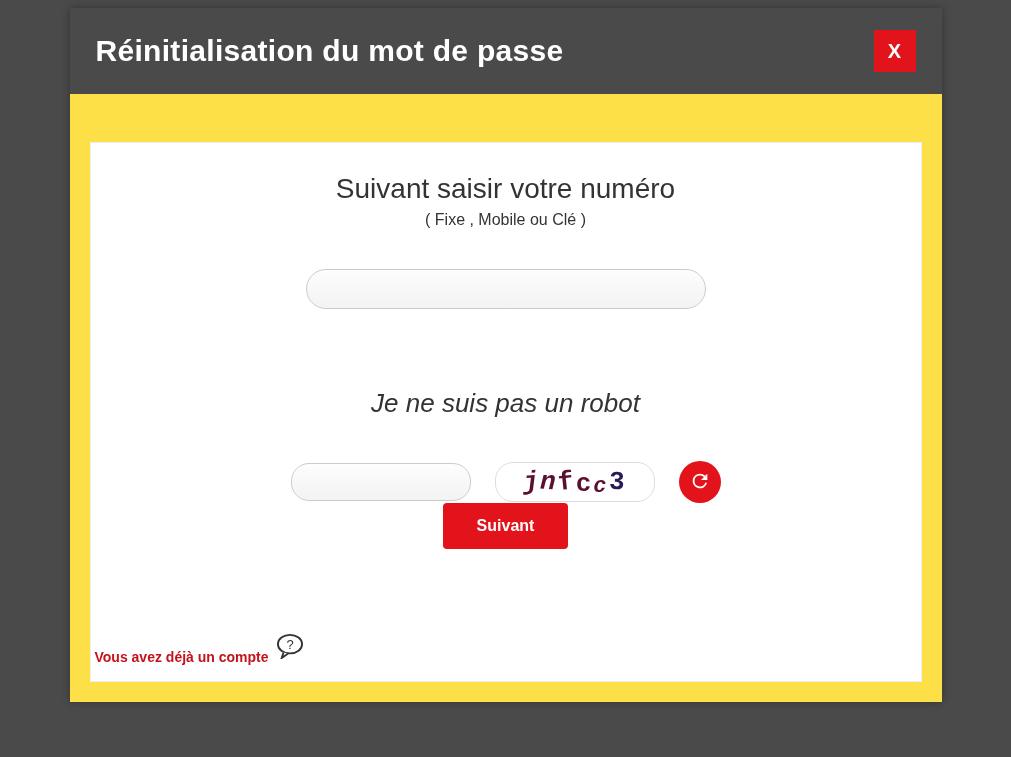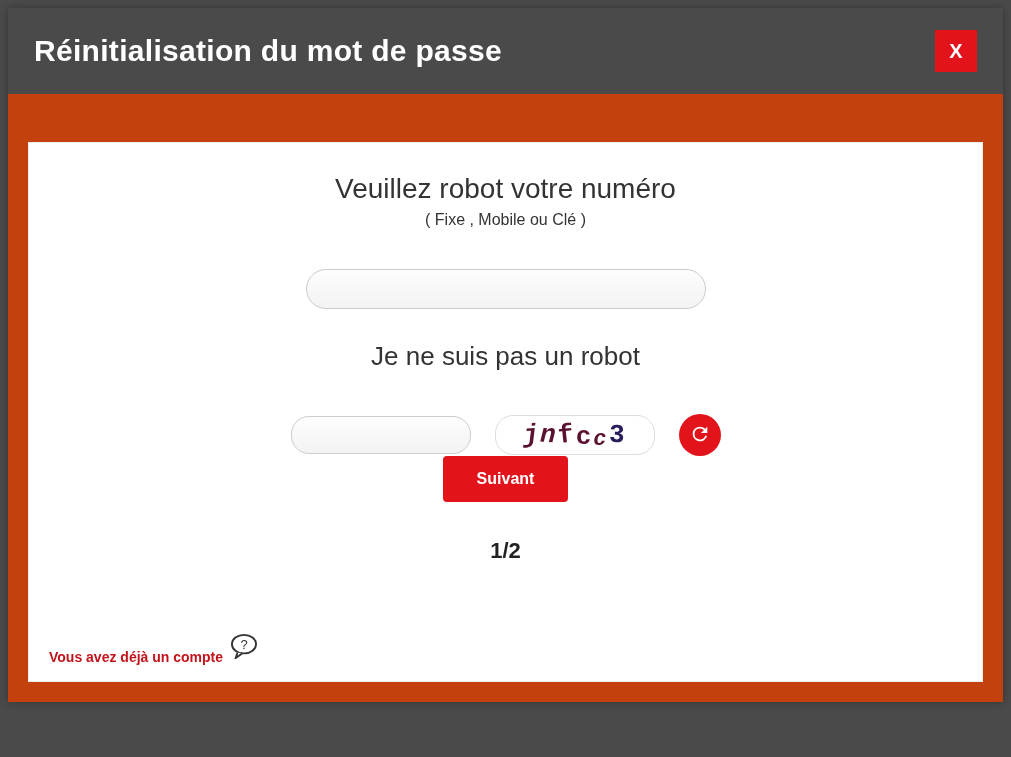--- a/index.html
+++ b/index.html
@@ -6,22 +6,22 @@
   html, body { width: 100%; height: 100%; }
   body {
     background: #4a4a4a;
     font-family: "Segoe UI", "Helvetica Neue", Arial, sans-serif;
     display: flex;
     justify-content: center;
     align-items: flex-start;
     padding: 8px;
   }
   .modal {
-    width: 995px;
-    background: #c2410c;
+    width: 872px;
+    background: #fde047;
     box-shadow: 0 0 8px rgba(0,0,0,.3);
   }
   .modal-header {
     background: #4a4a4a;
     padding: 22px 26px;
     display: flex;
     justify-content: space-between;
     align-items: center;
   }
   .modal-title {
@@ -67,24 +67,25 @@
     margin-top: 40px;
     width: 400px;
     height: 40px;
     border: 1px solid #ccc;
     border-radius: 20px;
     background: linear-gradient(#fdfdfd,#f3f3f3);
     padding: 0 18px;
     font-size: 16px;
   }
   .robot-label {
-    margin-top: 32px;
+    margin-top: 79px;
     font-size: 26px;
     font-weight: 300;
     color: #333;
+    font-style: italic;
   }
   .captcha-row {
     margin-top: 42px;
     display: flex;
     justify-content: center;
     align-items: center;
     gap: 24px;
   }
   .captcha-input {
     width: 180px;
@@ -140,21 +141,21 @@
     cursor: pointer;
   }
   .step-indicator {
     margin-top: 36px;
     font-size: 22px;
     font-weight: 700;
     color: #222;
   }
   .footer-link {
     position: absolute;
-    left: 20px;
+    left: 4px;
     bottom: 16px;
     display: flex;
     align-items: flex-end;
     gap: 6px;
   }
   .footer-link a {
     color: #c4131b;
     font-size: 14px;
     font-weight: 600;
     text-decoration: none;
@@ -173,21 +174,21 @@
 <div class="modal">
 
   <div class="modal-header">
     <div class="modal-title">Réinitialisation du mot de passe</div>
     <button class="close-btn">X</button>
   </div>
 
   <div class="modal-body">
     <div class="card">
 
-      <div class="prompt-main">Veuillez robot votre numéro</div>
+      <div class="prompt-main">Suivant saisir votre numéro</div>
       <div class="prompt-sub">( Fixe , Mobile ou Clé )</div>
 
       <input type="text" class="num-input" value="" style="">
 
       <div class="robot-label">Je ne suis pas un robot</div>
 
       <div class="captcha-row">
         <input type="text" class="captcha-input" value="" style="">
 
         <div class="captcha-image">
@@ -205,21 +206,20 @@
                 <path d="M17.65 6.35A7.95 7.95 0 0 0 12 4a8 8 0 1 0 7.73 10h-2.08A6 6 0 1 1 12 6c1.66 0 3.14.69 4.22 1.78L13 11h7V4l-2.35 2.35z"></path>
               </svg>
           </span>
         </button>
       </div>
 
       <div>
         <button class="next-btn">Suivant</button>
       </div>
 
-      <div class="step-indicator">1/2</div>
 
       <div class="footer-link">
         <a href="#">Vous avez déjà un compte</a>
         <span class="help-icon">
           <svg viewBox="0 0 32 28">
             <ellipse cx="16" cy="12" rx="13" ry="10"></ellipse>
             <path d="M9 21 L7 27 L14 22" fill="#fff" stroke="#333"></path>
             <text x="16" y="17" text-anchor="middle" font-size="14" font-family="Arial" fill="#333" stroke="none">?</text>
           </svg>
         </span>

